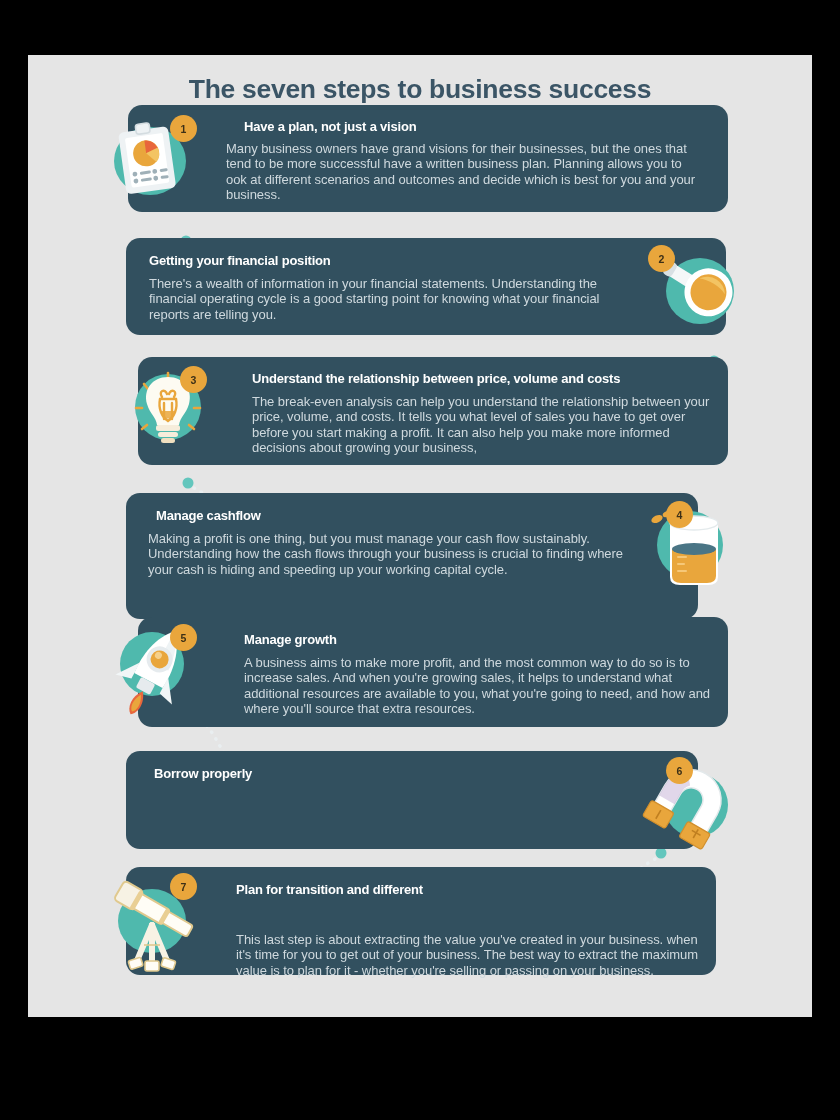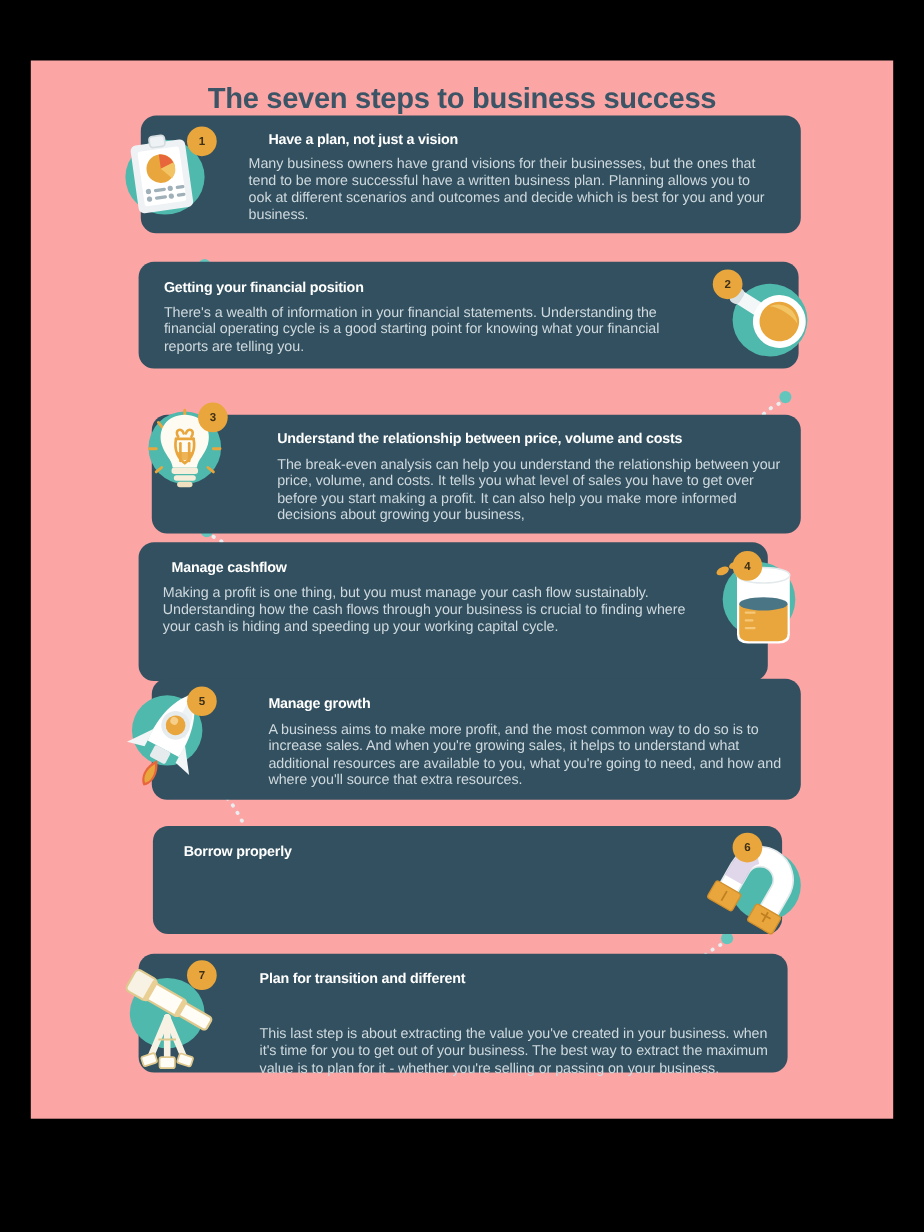--- a/index.html
+++ b/index.html
@@ -1,20 +1,20 @@
 <!DOCTYPE html>
 <html><head>
 <meta charset="utf-8">
 <style>
   html,body{margin:0;padding:0;background:#000;}
   body{width:840px;height:1120px;overflow:hidden;
        font-family:"Liberation Sans",sans-serif;}
 
   #page{position:absolute;left:28px;top:55px;width:784px;height:962px;
-        background:#fca5a5;overflow:hidden;}
+        background:#e5e5e5;overflow:hidden;}
 
   #title{position:absolute;top:0;left:0;width:784px;height:68px;
          display:flex;align-items:center;justify-content:center;
          font-size:26.5px;font-weight:bold;color:#3b5566;letter-spacing:-0.3px;}
 
   .card{position:absolute;background:#32505f;border-radius:14px;}
   .card .head{position:absolute;font-size:13px;font-weight:bold;color:#ffffff;
               letter-spacing:-0.2px;white-space:nowrap;}
   .card .body{position:absolute;font-size:13px;line-height:15.3px;color:#cfd9de;
               letter-spacing:-0.05px;}
@@ -113,21 +113,21 @@
         <rect x="14" y="34" width="34" height="13" rx="6" fill="#f4f7f8"></rect>
         <rect x="12" y="33" width="10" height="15" rx="4" fill="#d8e0e4"></rect>
         <circle cx="62" cy="40" r="24" fill="#ffffff"></circle>
         <circle cx="62" cy="40" r="18" fill="#e9a63c"></circle>
         <path d="M47 33 A18 18 0 0 1 77 33 A20 9 0 0 0 47 33 Z" fill="#f3c463"></path>
       </g>
     </svg>
   </div>
   <div class="badge" style="left:620px;top:190px;">2</div>
 
-  <div class="card" style="left:110px;top:302px;width:590px;height:108px;margin-top:20px;">
+  <div class="card" style="left:110px;top:302px;width:590px;height:108px;">
     <div class="head" style="left:114px;top:14px;">Understand the relationship between price, volume and costs</div>
     <div class="body" style="left:114px;top:37px;width:462px;">The break-even analysis can help you understand the relationship between your price, volume, and costs. It tells you what level of sales you have to get over before you start making a profit. It can also help you make more informed decisions about growing your business,</div>
   </div>
   <div class="iconwrap" style="left:96px;top:308px;">
     <svg width="92" height="92" viewBox="0 0 92 92">
       <ellipse cx="44" cy="44" rx="33" ry="33" fill="#4fb9ad"></ellipse>
       <g stroke="#e9a63c" stroke-width="2.6" stroke-linecap="round">
         <line x1="44" y1="10" x2="44" y2="16"></line>
         <line x1="20" y1="21" x2="24" y2="26"></line>
         <line x1="68" y1="21" x2="64" y2="26"></line>
@@ -194,21 +194,21 @@
         <path d="M34 50 L18 72 L34 68 Z" fill="#f2f6f7"></path>
         <path d="M66 50 L82 72 L66 68 Z" fill="#f2f6f7"></path>
         <rect x="42" y="62" width="16" height="12" rx="2" fill="#e6ebee"></rect>
         <path d="M50 74 C 42 84, 44 96, 50 100 C 56 96, 58 84, 50 74 Z" fill="#e8663c"></path>
         <path d="M50 78 C 45 86, 46 94, 50 97 C 54 94, 55 86, 50 78 Z" fill="#e9a63c"></path>
       </g>
     </svg>
   </div>
   <div class="badge" style="left:142px;top:569px;">5</div>
 
-  <div class="card" style="left:98px;top:696px;width:572px;height:98px;margin-left:13px;">
+  <div class="card" style="left:98px;top:696px;width:572px;height:98px;">
     <div class="head" style="left:28px;top:15px;">Borrow properly</div>
   </div>
   <div class="iconwrap" style="left:612px;top:700px;">
     <svg width="96" height="96" viewBox="0 0 96 96">
       <ellipse cx="56" cy="50" rx="32" ry="32" fill="#4fb9ad"></ellipse>
       <g transform="rotate(30 48 50)">
         <path d="M18 70 L18 44 A30 30 0 0 1 78 44 L78 70 L60 70 L60 44 A12 12 0 0 0 36 44 L36 70 Z" fill="#ffffff" stroke="#e3e9eb" stroke-width="1.5"></path>
         <path d="M18 56 L18 44 A30 30 0 0 1 30 20 L40 32 A14 14 0 0 0 36 44 L36 56 Z" fill="#c9b6d8" opacity="0.55"></path>
         <rect x="14" y="64" width="26" height="18" rx="2.5" fill="#e9a63c" stroke="#d28f2c" stroke-width="1.2"></rect>
         <rect x="56" y="64" width="26" height="18" rx="2.5" fill="#e9a63c" stroke="#d28f2c" stroke-width="1.2"></rect>

